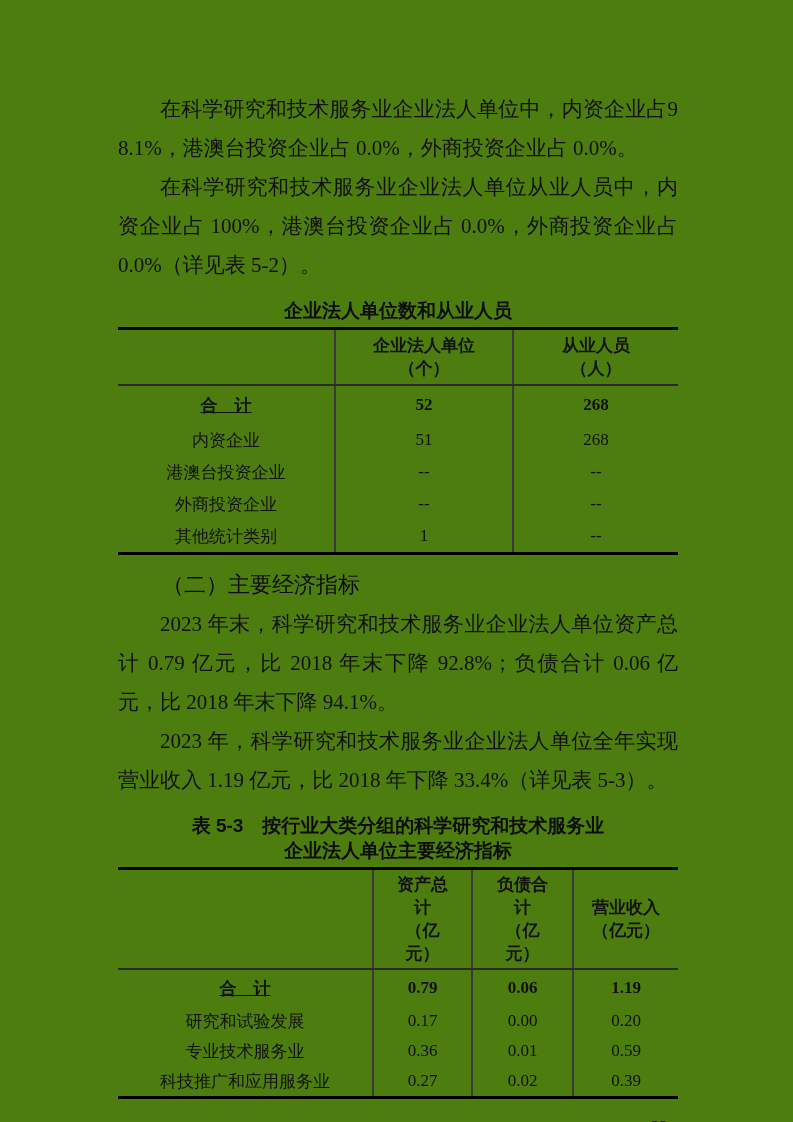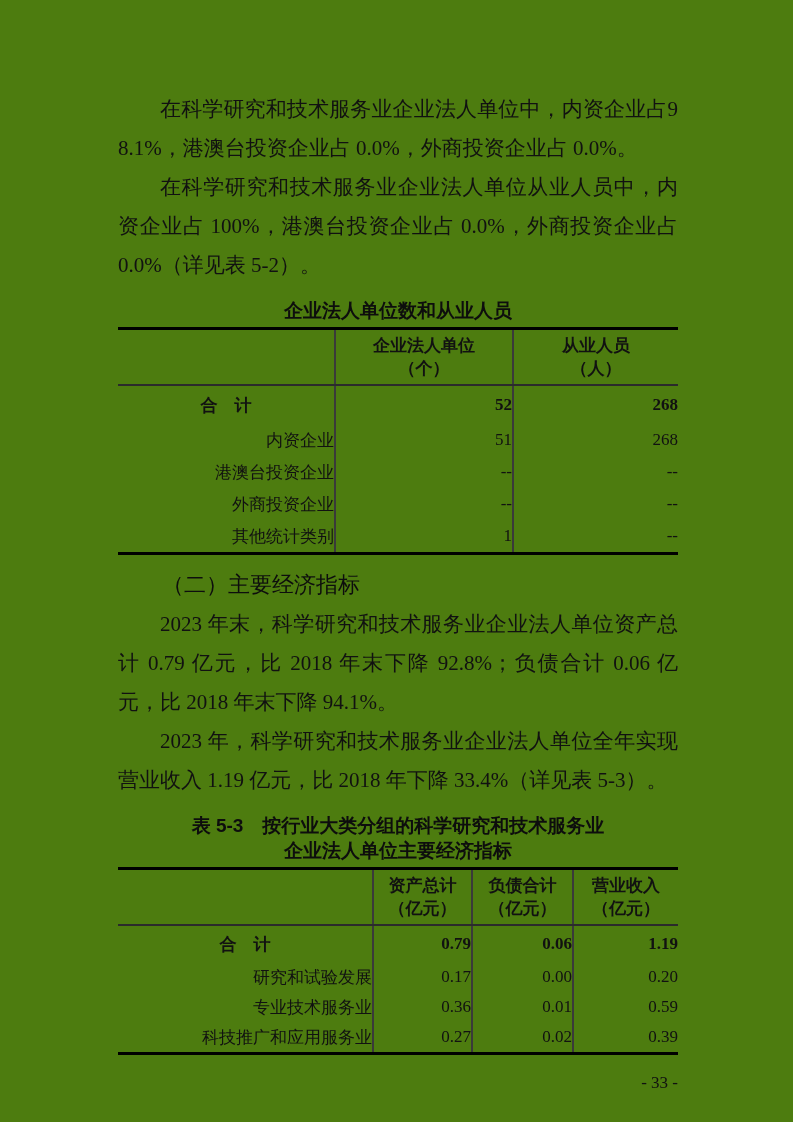--- a/index.html
+++ b/index.html
@@ -39,38 +39,39 @@
     border-top: 3px solid #000000;
     border-bottom: 3px solid #000000;
   }
   table.stat-table th {
     font-family: "Liberation Sans", "DejaVu Sans", sans-serif;
     font-weight: bold;
     font-size: 17px;
     line-height: 23px;
     vertical-align: middle;
     border-bottom: 2px solid #2b2b2b;
-    padding: 3px 8px;
+    padding: 3px 16px;
     height: 48px;
   }
   table.stat-table td {
     font-size: 17px;
-    text-align: right;
+    text-align: center;
     vertical-align: middle;
     padding: 0;
   }
   table.t52 td { height: 32px; }
   table.t53 td { height: 30px; }
   table.stat-table th:nth-child(n+2),
   table.stat-table td:nth-child(n+2) { border-left: 2px solid #3a3a3a; }
   td.label-cell { text-align: left; padding-left: 2px; }
   tr.total-row td { font-weight: bold; }
   tr.total-row td.label-cell {
     text-align: center;
     font-family: "Liberation Sans", "DejaVu Sans", sans-serif;
+    text-decoration: underline;
   }
   table.t52 tr.total-row td { height: 38px; }
   table.t53 tr.total-row td { height: 36px; }
   .section-heading {
     margin: 14px 0 0 0;
     font-size: 22px;
     font-weight: normal;
     text-indent: 2em;
     line-height: 32px;
     color: #0d0d0d;

